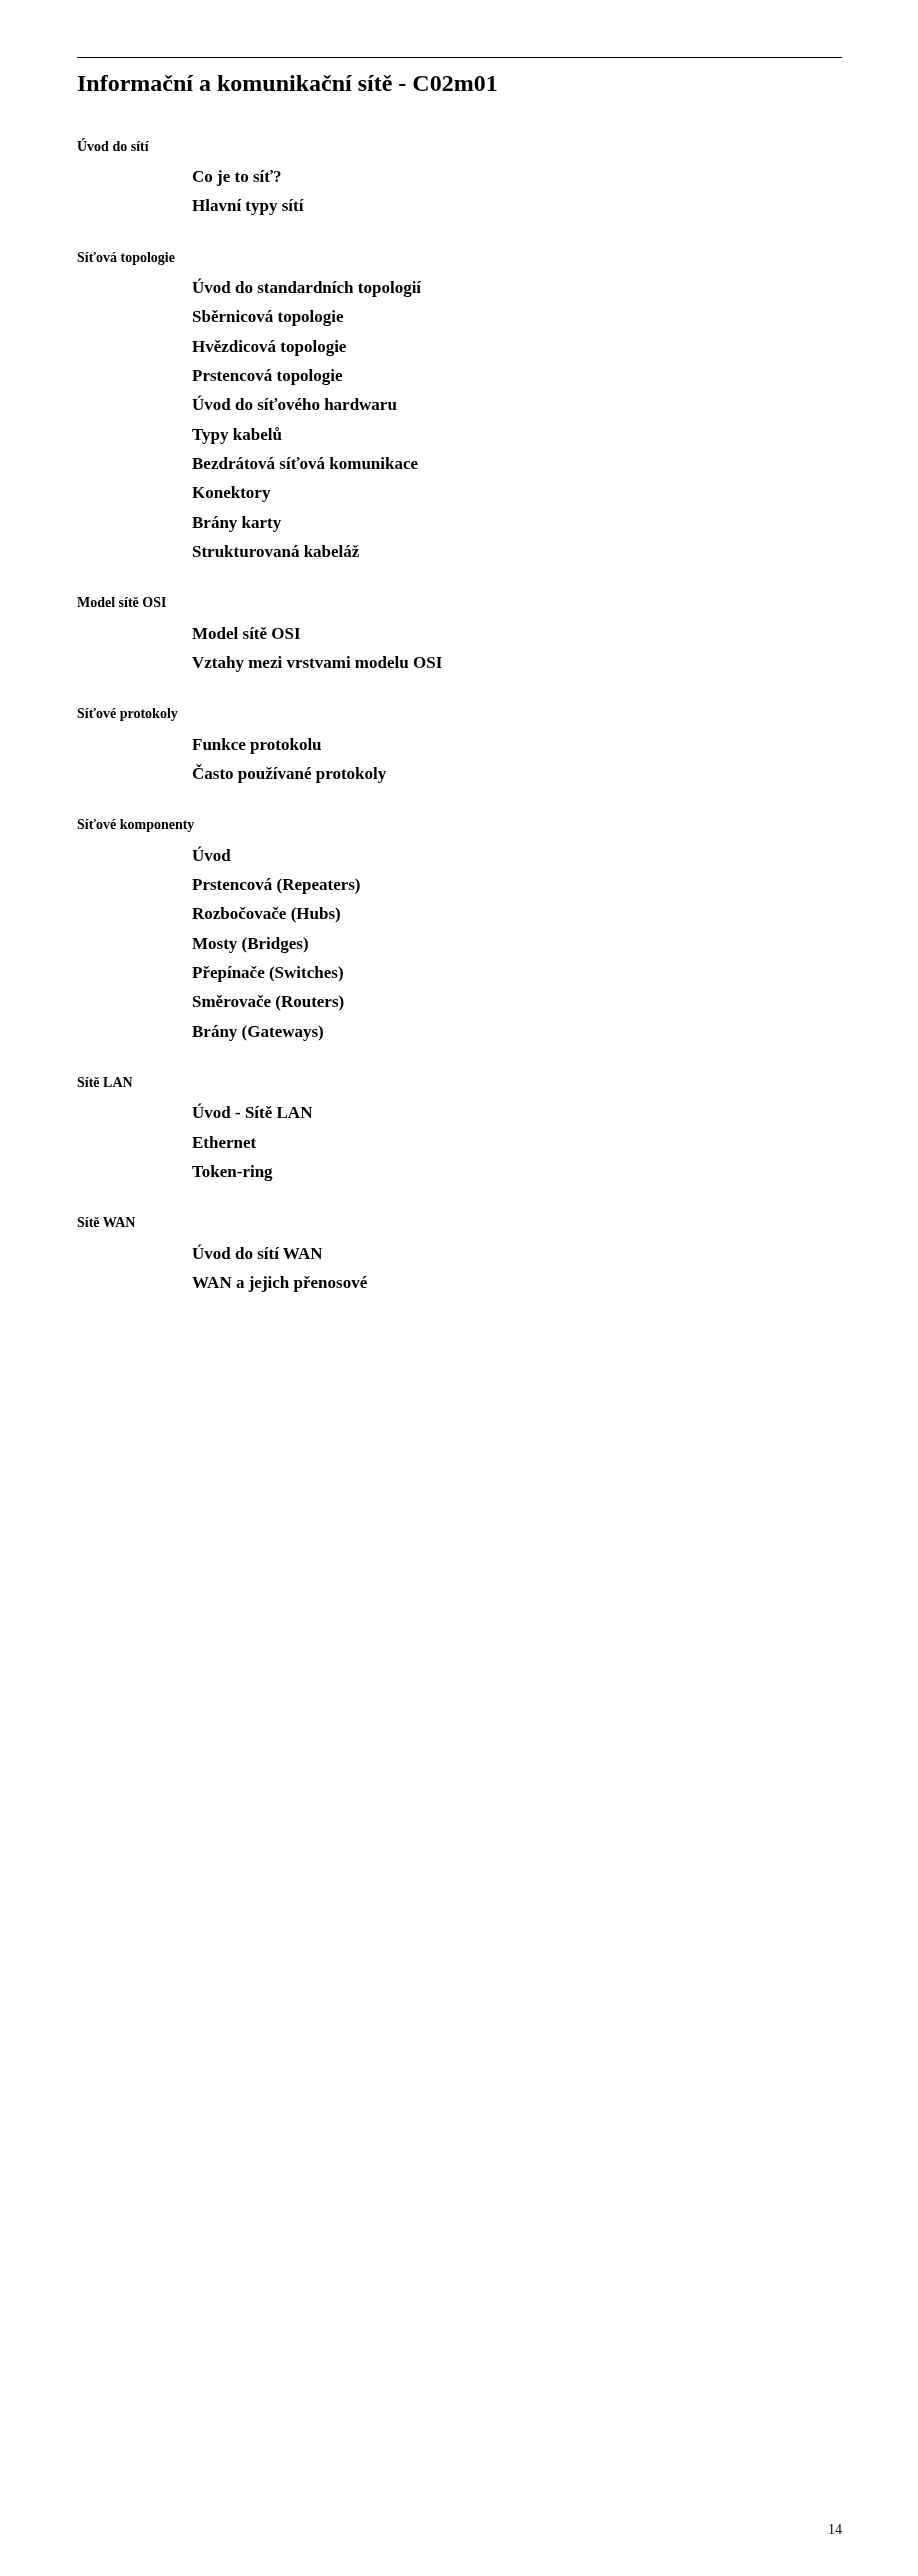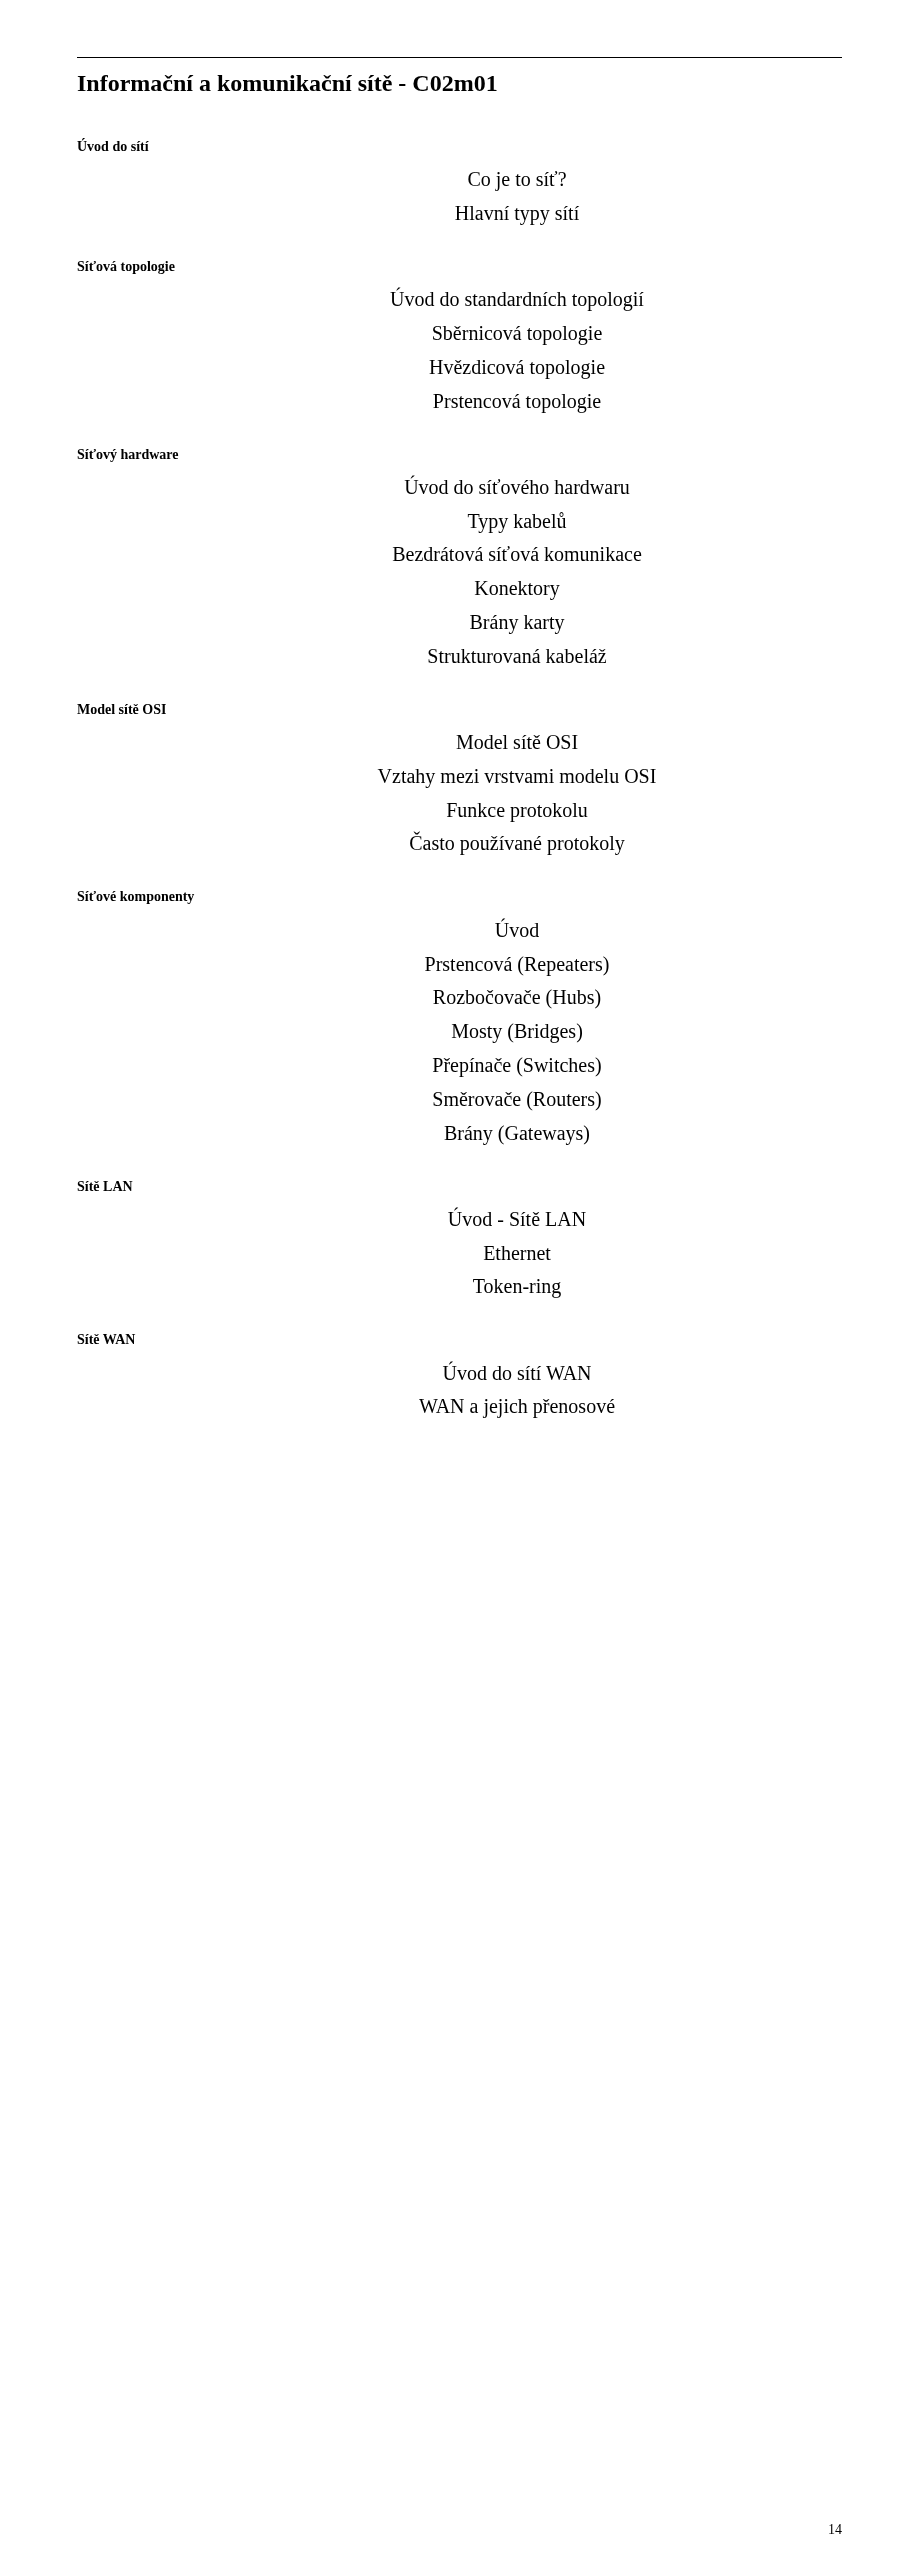--- a/index.html
+++ b/index.html
@@ -27,27 +27,26 @@
 
     .section-heading {
       font-size: 14px;
       font-weight: bold;
       margin-top: 29px;
       margin-bottom: 7.7px;
       line-height: 1.4;
     }
 
     .sub-item {
-      font-size: 20px;
-      font-weight: normal;
+      font-size: 17px;
+      font-weight: bold;
       margin-left: 115px;
       margin-top: 3.8px;
       margin-bottom: 3.8px;
       line-height: 1.5;
-      text-align: center;
     }
 
     .page-number {
       position: absolute;
       bottom: 38px;
       right: 77px;
       font-size: 14px;
       font-weight: normal;
     }
 
@@ -71,34 +70,34 @@
       <div class="sub-item">Hlavní typy sítí</div>
     </div>
     <div>
       <div class="section-heading">Síťová topologie</div>
       <div class="sub-item">Úvod do standardních topologií</div>
       <div class="sub-item">Sběrnicová topologie</div>
       <div class="sub-item">Hvězdicová topologie</div>
       <div class="sub-item">Prstencová topologie</div>
     </div>
     <div>
-      <div class="section-heading">Síťový hardware</div>
       <div class="sub-item">Úvod do síťového hardwaru</div>
       <div class="sub-item">Typy kabelů</div>
       <div class="sub-item">Bezdrátová síťová komunikace</div>
       <div class="sub-item">Konektory</div>
       <div class="sub-item">Brány karty</div>
       <div class="sub-item">Strukturovaná kabeláž</div>
     </div>
     <div>
       <div class="section-heading">Model sítě OSI</div>
       <div class="sub-item">Model sítě OSI</div>
       <div class="sub-item">Vztahy mezi vrstvami modelu OSI</div>
     </div>
     <div>
+      <div class="section-heading">Síťové protokoly</div>
       <div class="sub-item">Funkce protokolu</div>
       <div class="sub-item">Často používané protokoly</div>
     </div>
     <div>
       <div class="section-heading">Síťové komponenty</div>
       <div class="sub-item">Úvod</div>
       <div class="sub-item">Prstencová (Repeaters)</div>
       <div class="sub-item">Rozbočovače (Hubs)</div>
       <div class="sub-item">Mosty (Bridges)</div>
       <div class="sub-item">Přepínače (Switches)</div>

